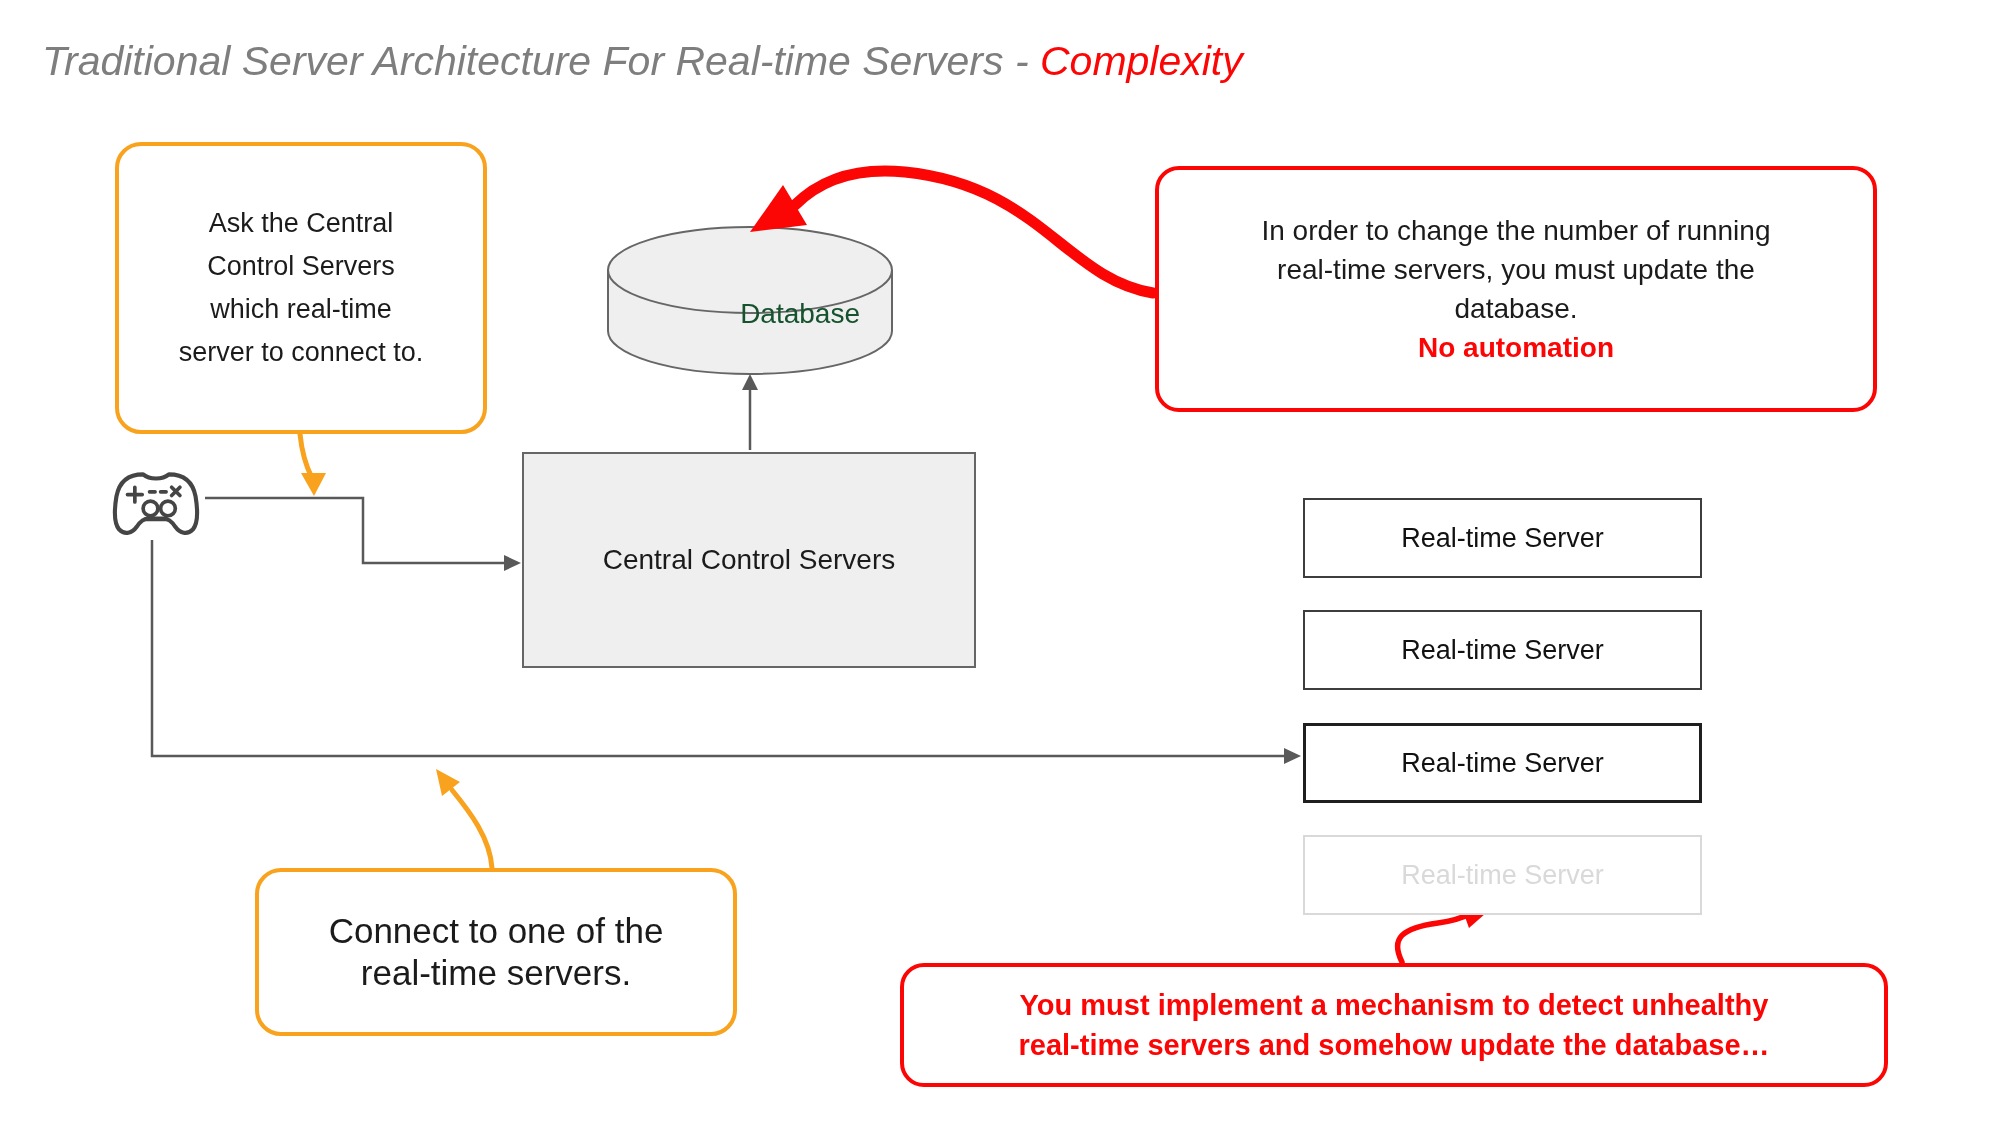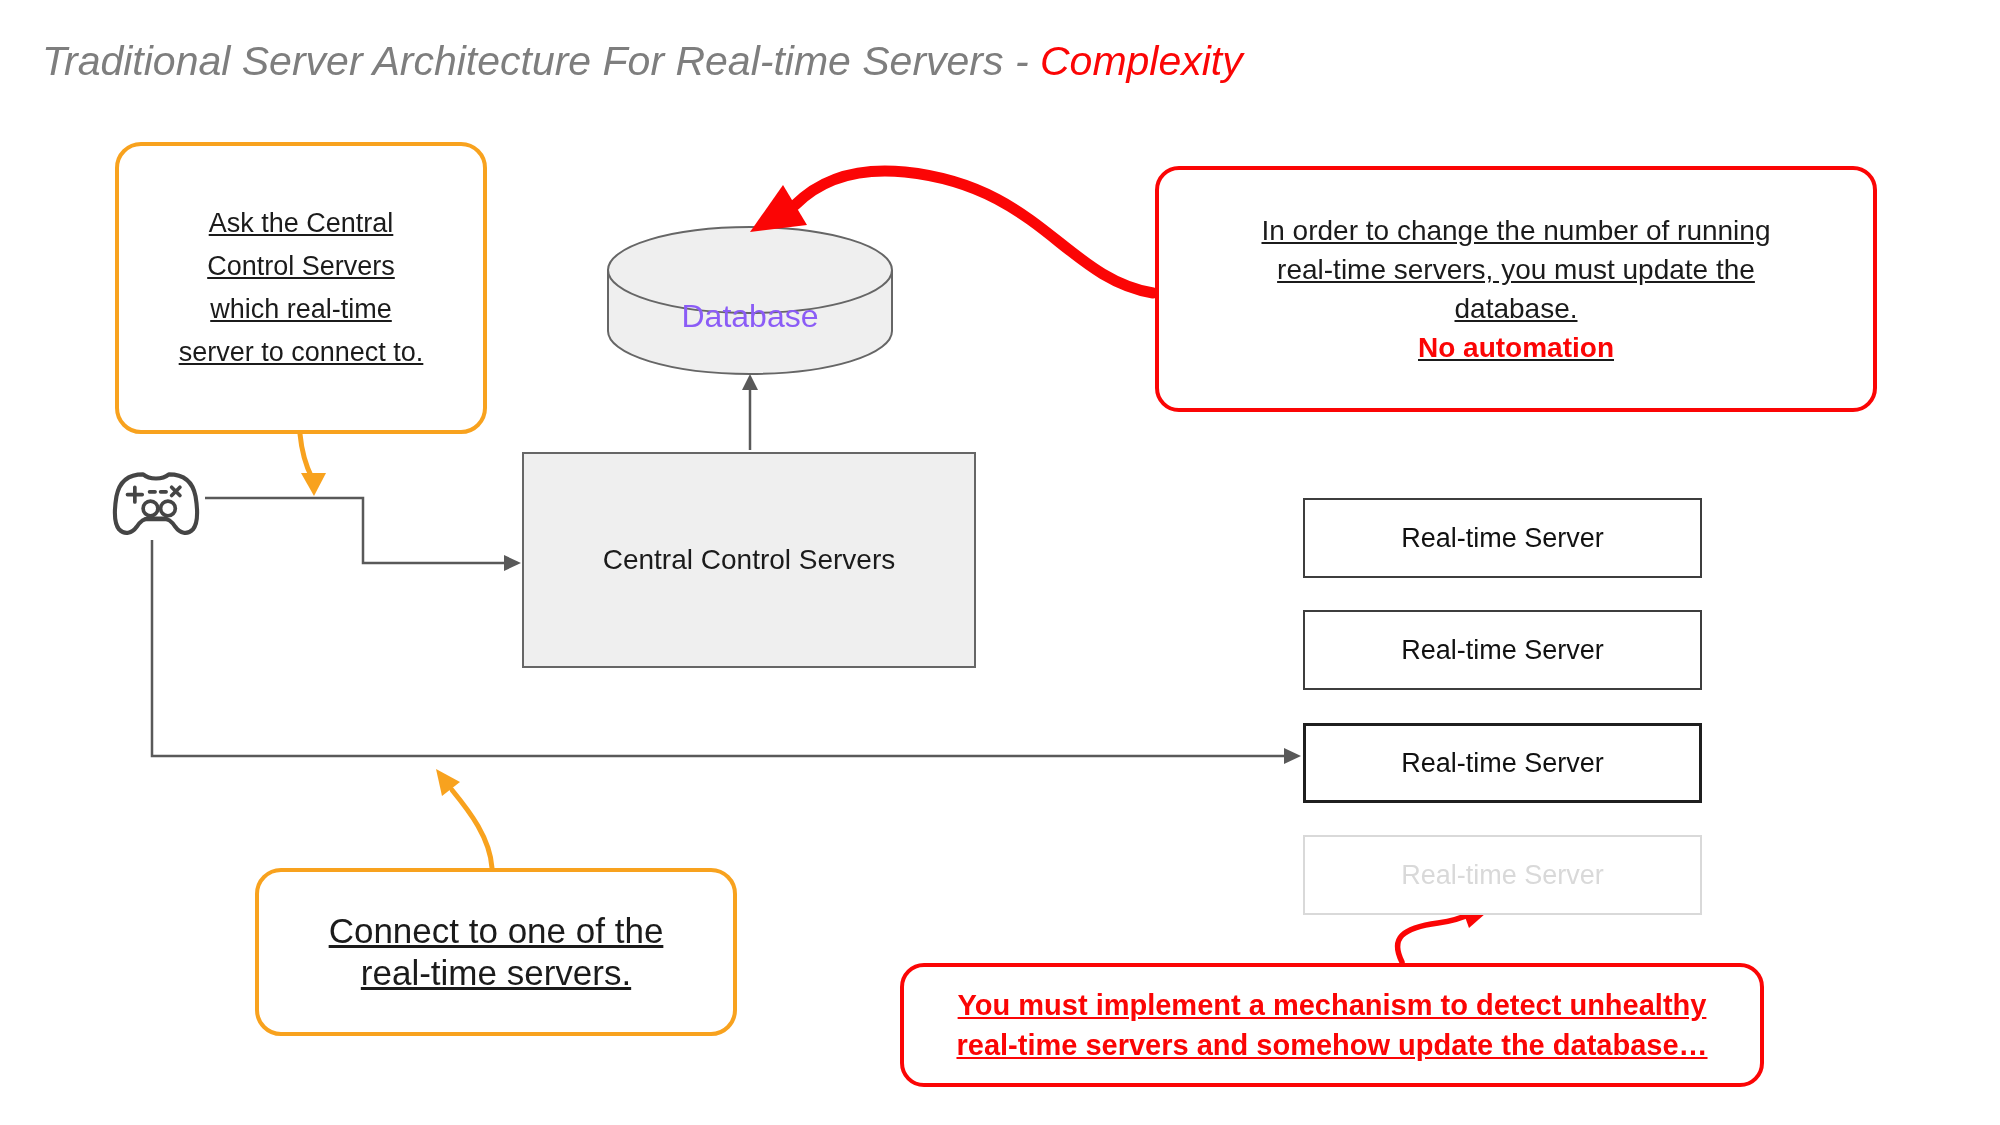--- a/index.html
+++ b/index.html
@@ -9,40 +9,40 @@
     position:relative; width:2000px; height:1125px; background:#fff; overflow:hidden;
   }
   .abs { position:absolute; }
   svg.layer { position:absolute; left:0; top:0; width:2000px; height:1125px; pointer-events:none; }
 
   .title { left:42px; top:38px; font-size:41px; white-space:nowrap; color:var(--title-gray,#7E7E7E);font-style:italic; }
   .title .accent { color:var(--accent-red,#FE0000); }
 
   .callout {
     background:#fff; display:flex; flex-direction:column; justify-content:center;
-    align-items:center; text-align:center; color:#1b1b1b;text-decoration:underline;
+    align-items:center; text-align:center; color:#1b1b1b;
   }
   .callout.orange { border:4px solid var(--accent-orange,#F8A21E); border-radius:26px; }
   .callout.red    { border:4px solid var(--accent-red,#FE0000);   border-radius:24px; }
   .callout .ln { display:block; }
 
   .ask-box     { left:115px; top:142px; width:372px; height:292px; font-size:27px; line-height:43px; }
   .update-box  { left:1155px; top:166px; width:722px; height:246px; font-size:28px; line-height:39px; }
   .connect-box { left:255px; top:868px; width:482px; height:168px; font-size:35px; line-height:42px; }
-  .detect-box  { left:900px; top:963px; width:864px; height:124px; font-size:29px; line-height:40px;
+  .detect-box  { left:900px; top:963px; width:988px; height:124px; font-size:29px; line-height:40px;
                  font-weight:bold; color:var(--accent-red,#FE0000); }
   .highlight   { color:var(--accent-red,#FE0000); font-weight:bold; }
 
   .node {
     background:var(--node-fill,#EFEFEF); border:2px solid var(--node-border,#666666);
     display:flex; align-items:center; justify-content:center; text-align:center; color:#1b1b1b;
   }
   .central-box { left:522px; top:452px; width:454px; height:216px; font-size:28px; }
 
-  .db-label { left:640px; top:298px; width:220px; text-align:center; font-size:32px; color:#8b5cf6; }
+  .db-label { left:640px; top:298px; width:220px; text-align:right; font-size:28px; color:#14532d; }
 
   .server {
     background:#fff; border:2px solid #3d3d3d; display:flex; align-items:center;
     justify-content:center; text-align:center; font-size:27px; color:#111;
     left:1303px; width:399px; height:80px;margin-top:8px;
   }
   .server.s1 { top:490px; }
   .server.s2 { top:602px; }
   .server.s3 { top:715px; border-width:3px; border-color:#1f1f1f; }
   .server.s4 { top:827px; border-color:var(--faded,#D9D9D9); color:var(--faded,#D9D9D9); }

